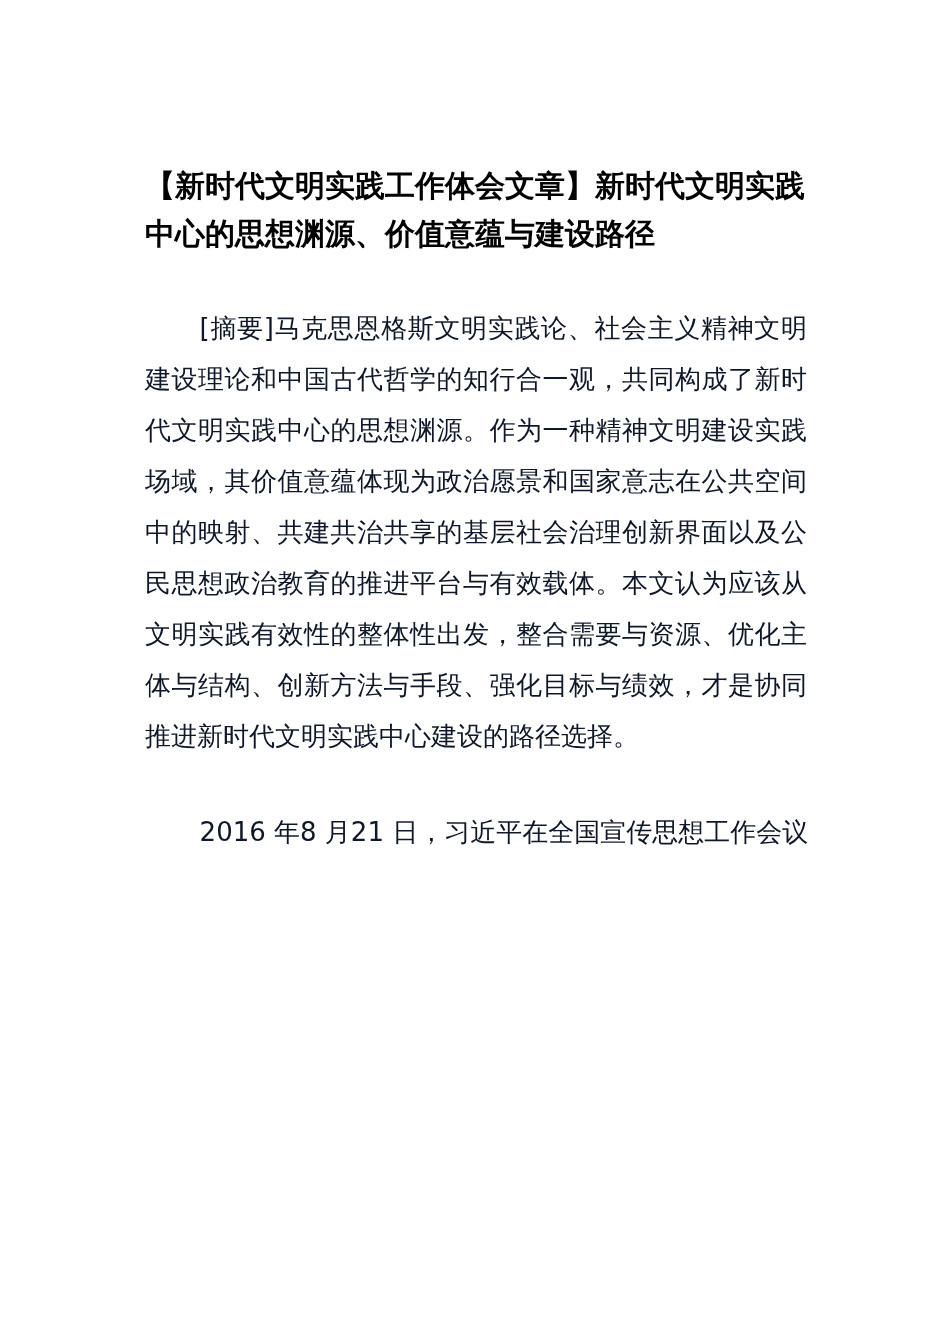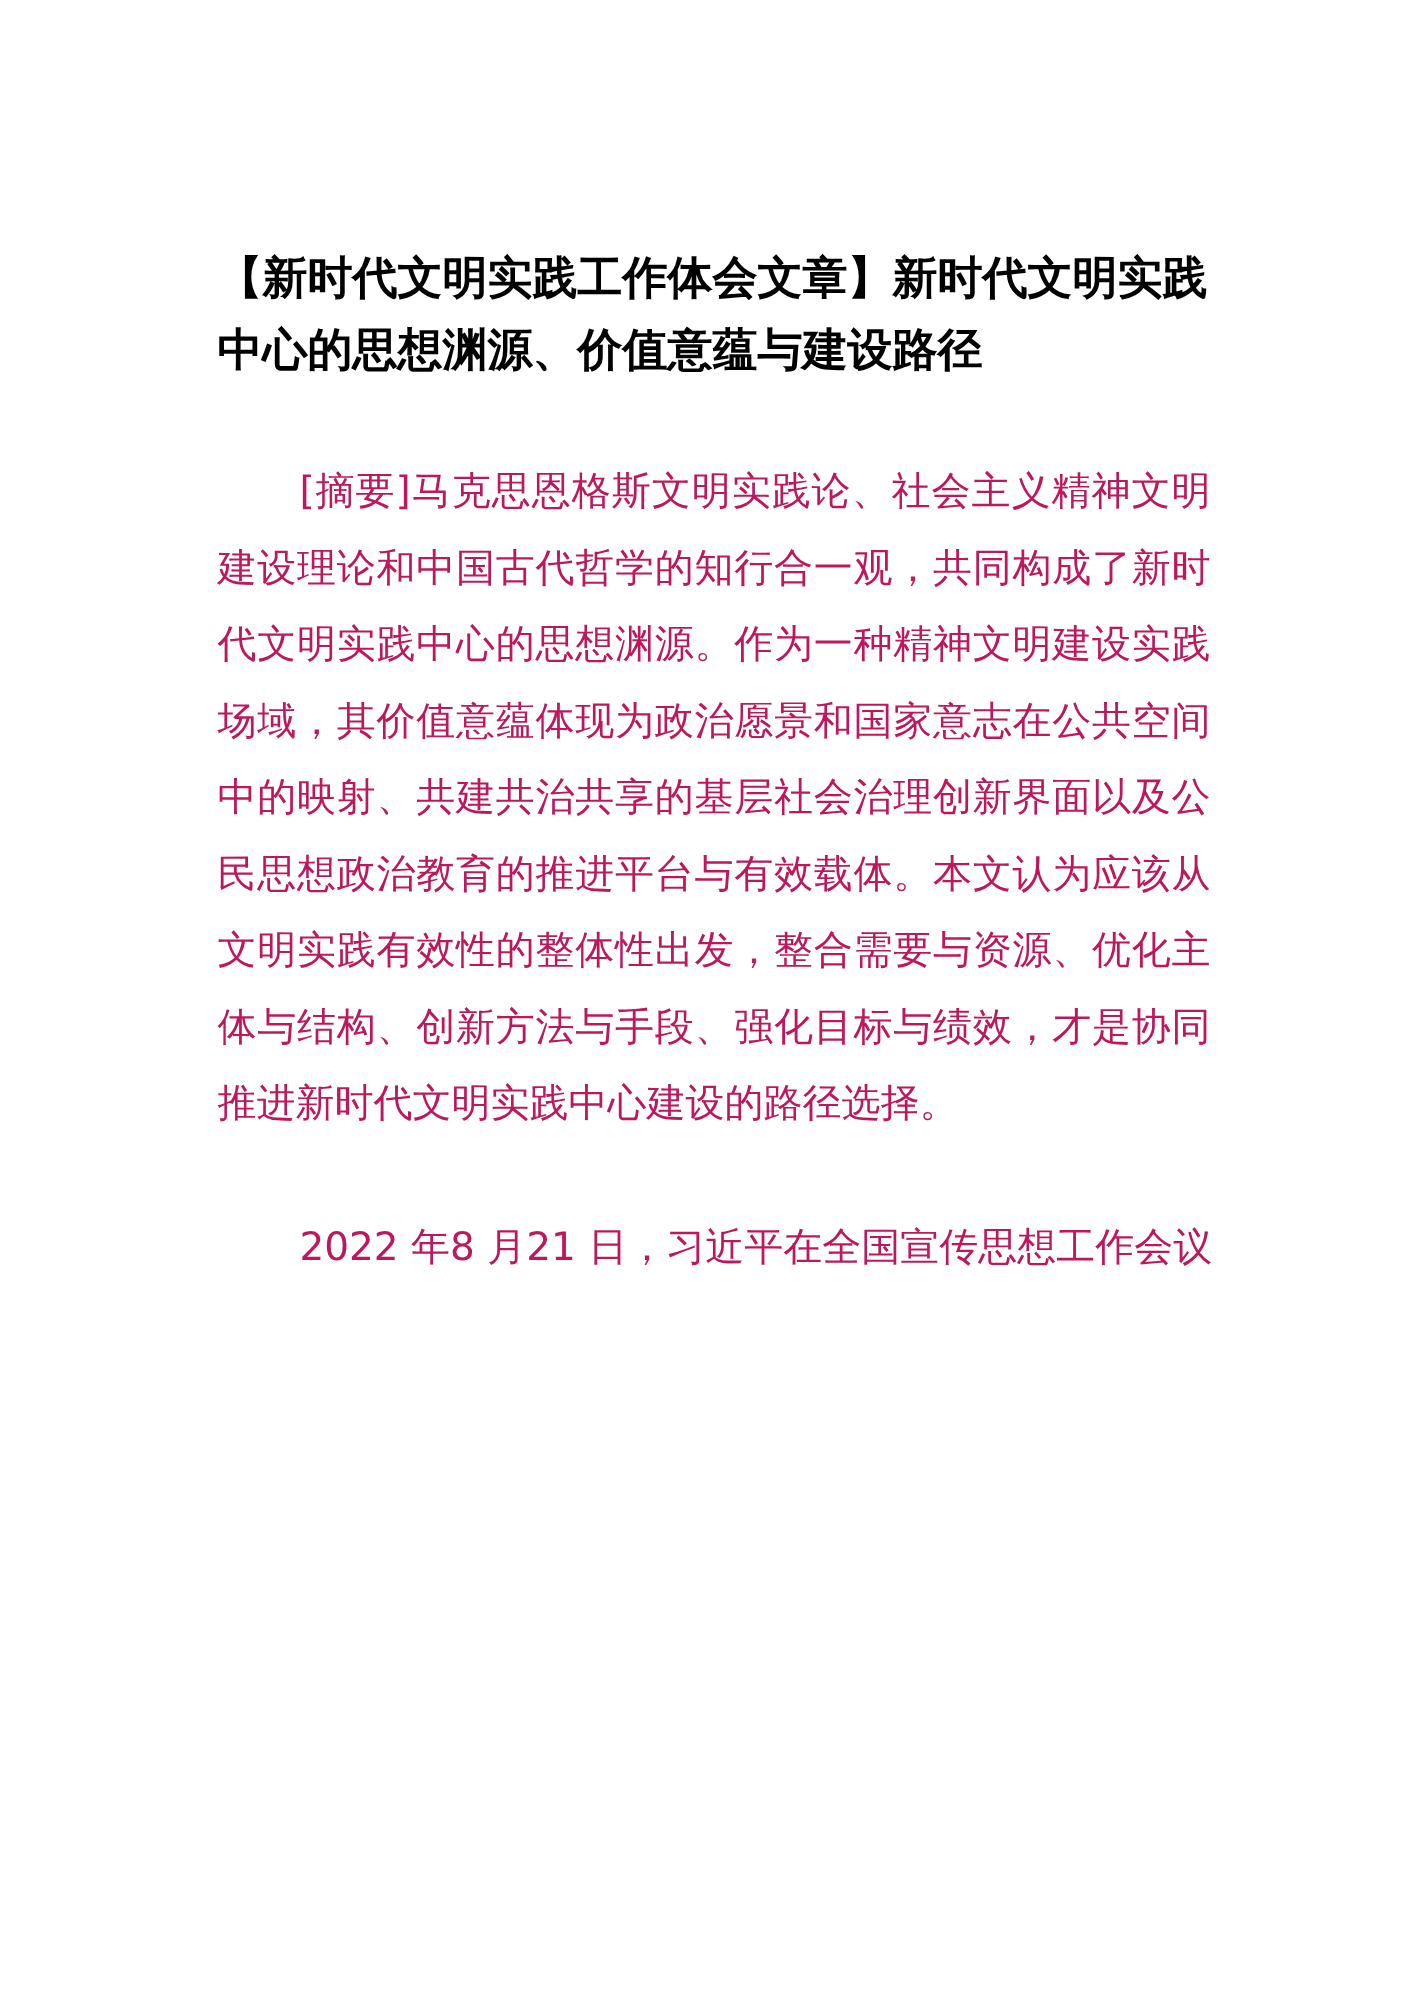--- a/index.html
+++ b/index.html
@@ -29,35 +29,35 @@
       text-align: left;
       letter-spacing: 0px;
       color: #000000;
     }
     .para {
       margin: 0;
       font-size: 26px;
       line-height: 51px;
       text-indent: 2.1em;
       text-align: justify;
-      color: #be185d;
+      color: #0f172a;
       white-space: normal;
       word-break: break-all;
     }
     .abstract {
       margin-top: 45px;
     }
     .keywords {
       margin-top: 48px;
     }
     .date-para {
       margin-top: 45px;
       width: 680px;
     }
   </style>
 </head>
 <body>
 
 <div class="page">
   <h1 class="title">【新时代文明实践工作体会文章】新时代文明实践中心的思想渊源、价值意蕴与建设路径</h1>
   <p class="para abstract">[摘要]马克思恩格斯文明实践论、社会主义精神文明建设理论和中国古代哲学的知行合一观，共同构成了新时代文明实践中心的思想渊源。作为一种精神文明建设实践场域，其价值意蕴体现为政治愿景和国家意志在公共空间中的映射、共建共治共享的基层社会治理创新界面以及公民思想政治教育的推进平台与有效载体。本文认为应该从文明实践有效性的整体性出发，整合需要与资源、优化主体与结构、创新方法与手段、强化目标与绩效，才是协同推进新时代文明实践中心建设的路径选择。</p>
-  <p class="para date-para">2022 年8 月21 日，习近平在全国宣传思想工作会议</p>
+  <p class="para date-para">2016 年8 月21 日，习近平在全国宣传思想工作会议</p>
 </div>
 
 </body></html>

